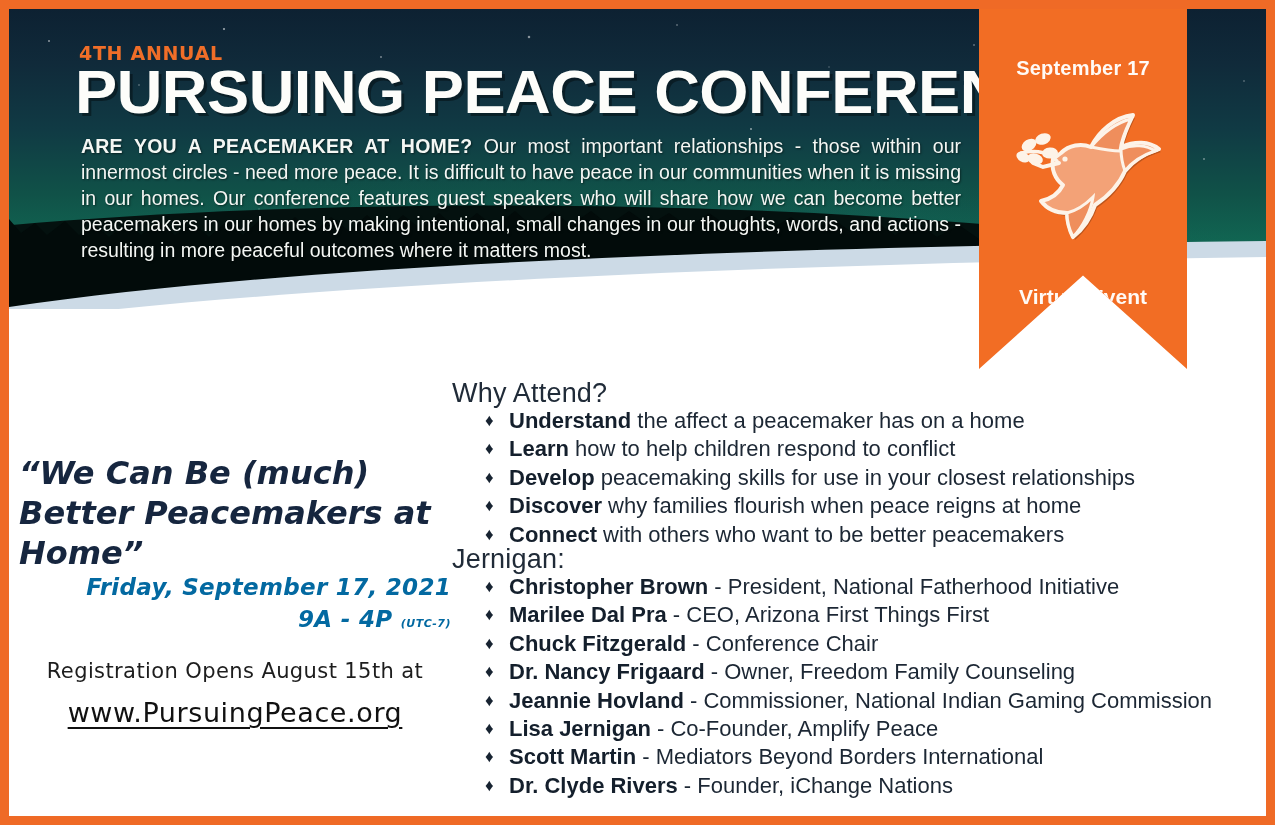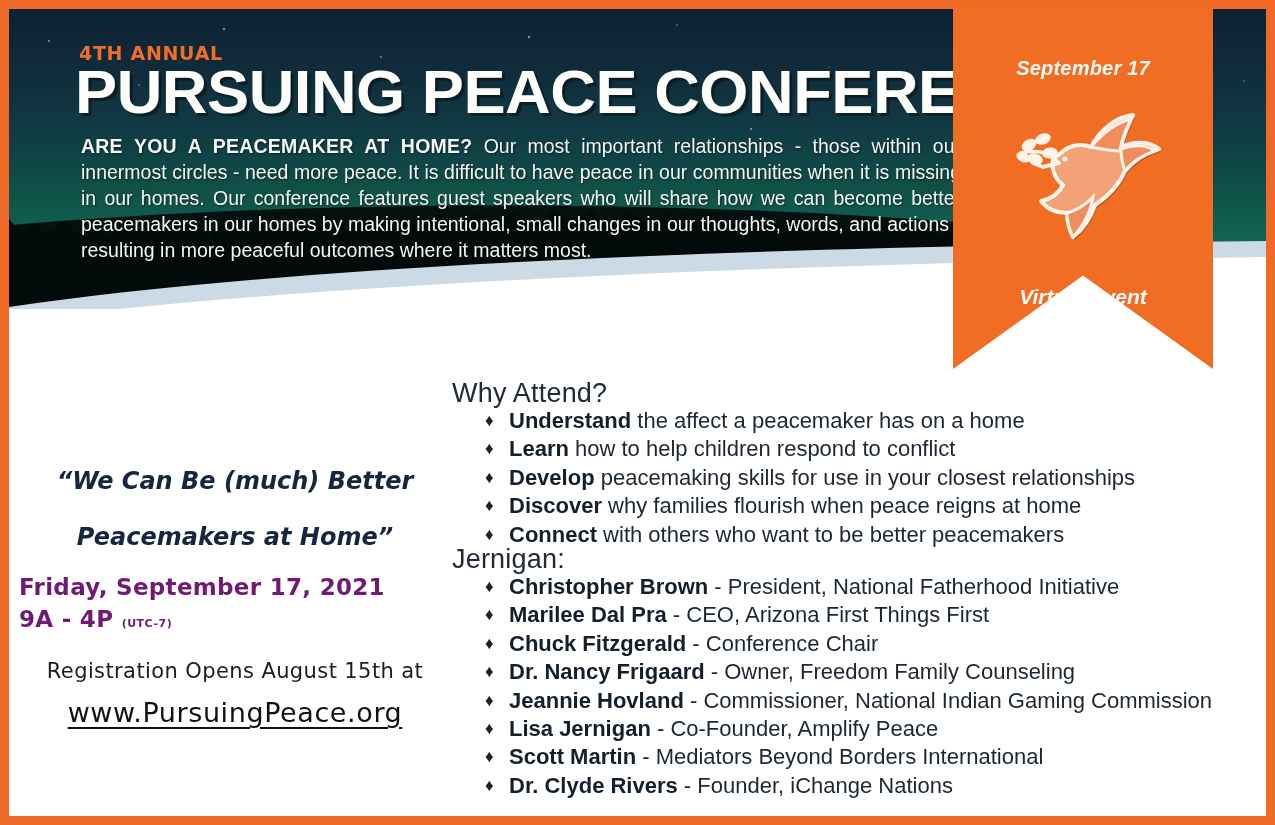--- a/index.html
+++ b/index.html
@@ -129,29 +129,28 @@
     text-shadow: 1px 1px 2px rgba(0,0,0,.5);
   }
   .blurb .lead {
     font-weight: bold;
     letter-spacing: .2px;
   }
 
   
   .ribbon {
     position: absolute;
-    left: 944px;
+    left: 970px;
     top: 0;
-    width: 260px;
+    width: 208px;
     height: 360px;
     background: #f26d24;
     -webkit-clip-path: polygon(0 0, 100% 0, 100% 100%, 50% 74%, 0 100%);
     clip-path: polygon(0 0, 100% 0, 100% 100%, 50% 74%, 0 100%);
     z-index: 5;
-    font-style: italic;
   }
   .ribbon-date {
     position: absolute;
     left: 0; right: 0;
     top: 48px;
     text-align: center;
     color: #fffaf6;
     font-weight: bold;
     font-size: 20px;
     letter-spacing: .2px;
@@ -173,40 +172,41 @@
     width: 160px;
     height: 150px;
   }
 
   
   .quote {
     position: absolute;
     left: 10px;
     top: 444px;
     width: 432px;
-    text-align: center;
+    text-align: left;
     color: #16263f;
     font-style: italic;
     font-weight: bold;
-    font-size: 24px;
-    line-height: 56px;
+    font-size: 32px;
+    line-height: 40px;
     font-family: "DejaVu Sans", sans-serif;
   }
   .when {
     position: absolute;
     left: 10px;
     top: 562px;
     width: 432px;
-    text-align: left;
-    color: #701a75;
+    text-align: right;
+    color: #0369a1;
     font-weight: bold;
     font-size: 23px;
     line-height: 32px;
     font-family: "DejaVu Sans", sans-serif;
     letter-spacing: .3px;
+    font-style: italic;
   }
   .tz {
     font-size: 11px;
     letter-spacing: .5px;
   }
   .reg {
     position: absolute;
     left: 10px;
     top: 647px;
     width: 432px;

